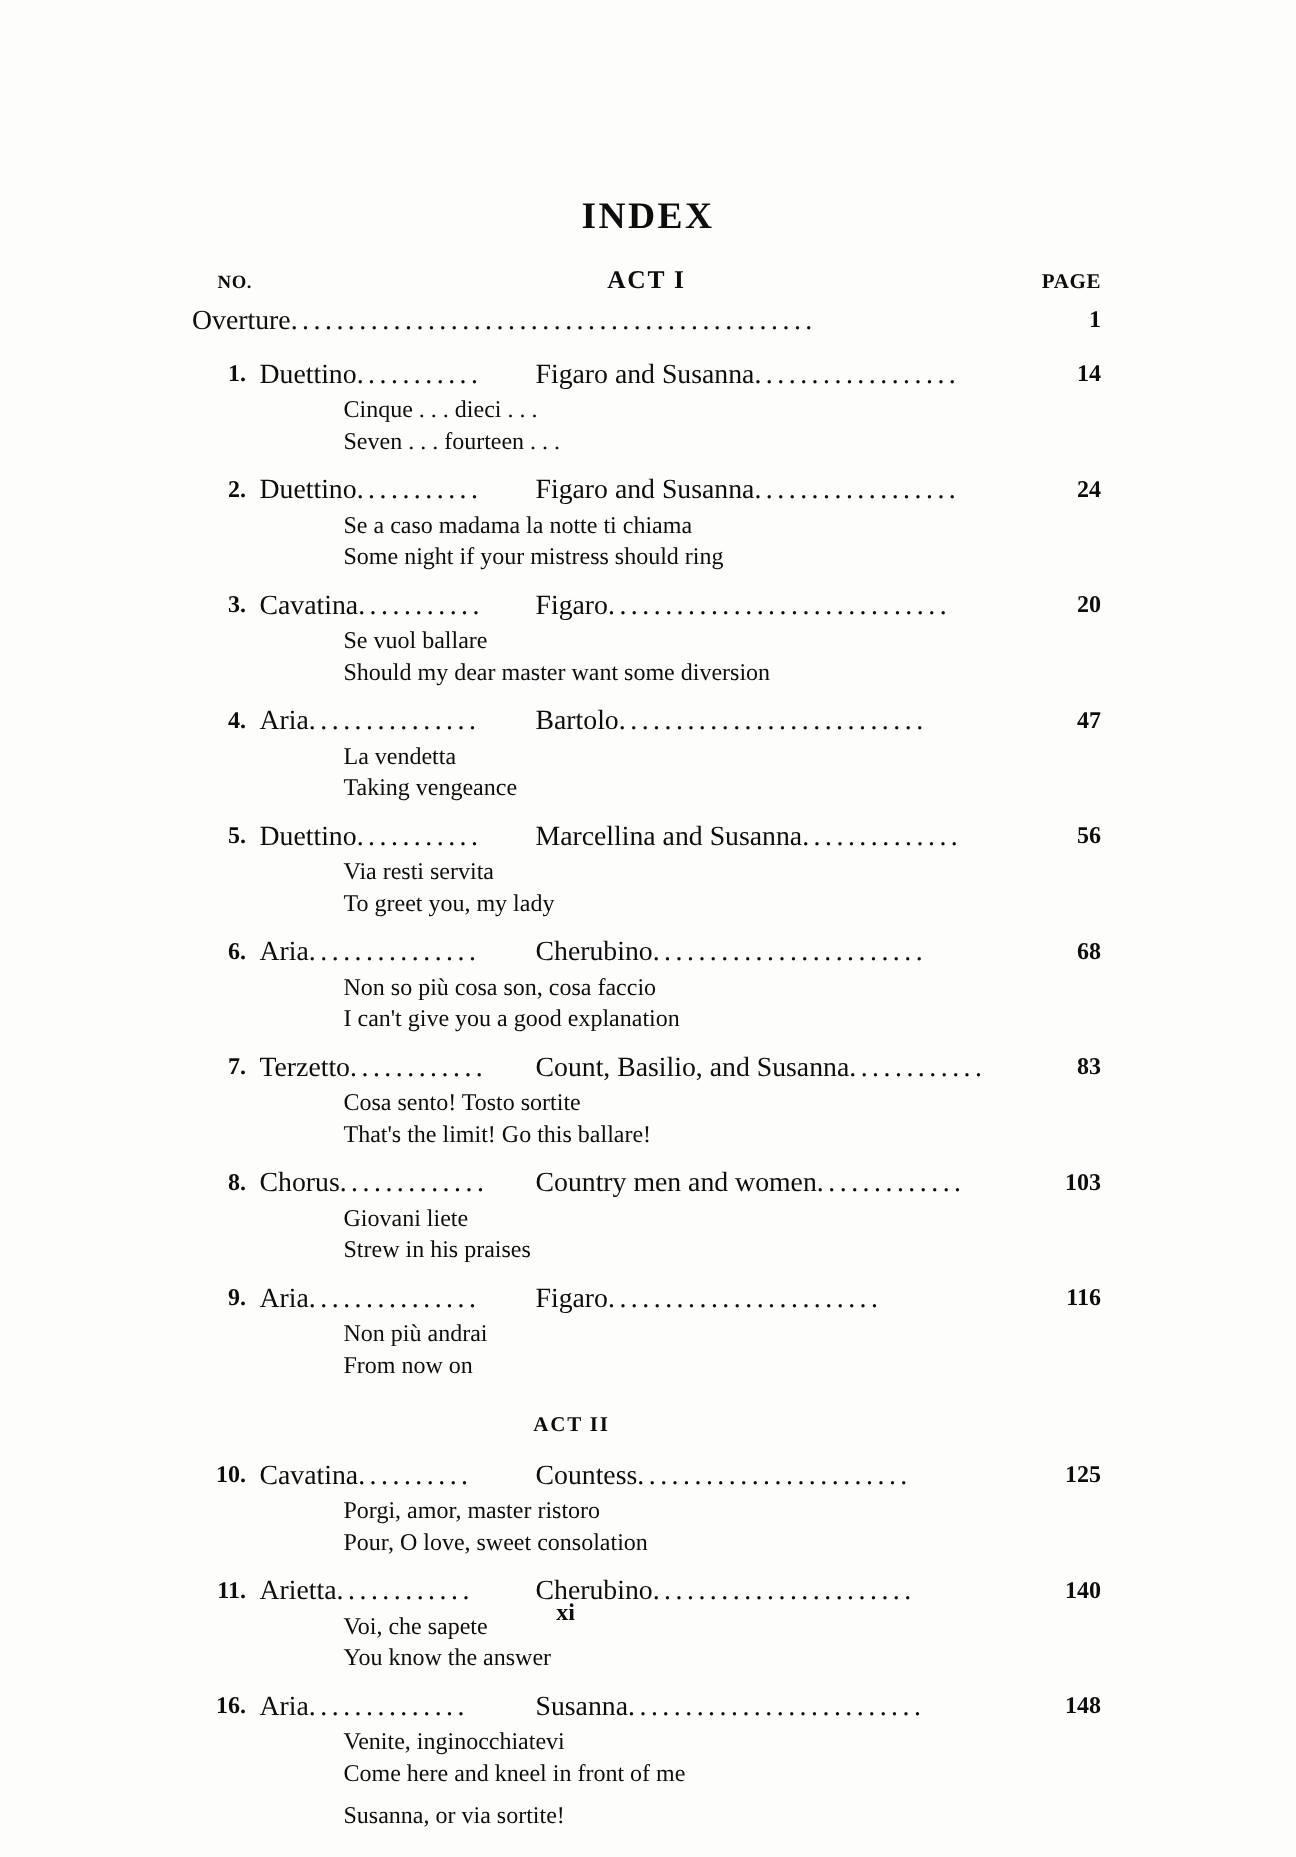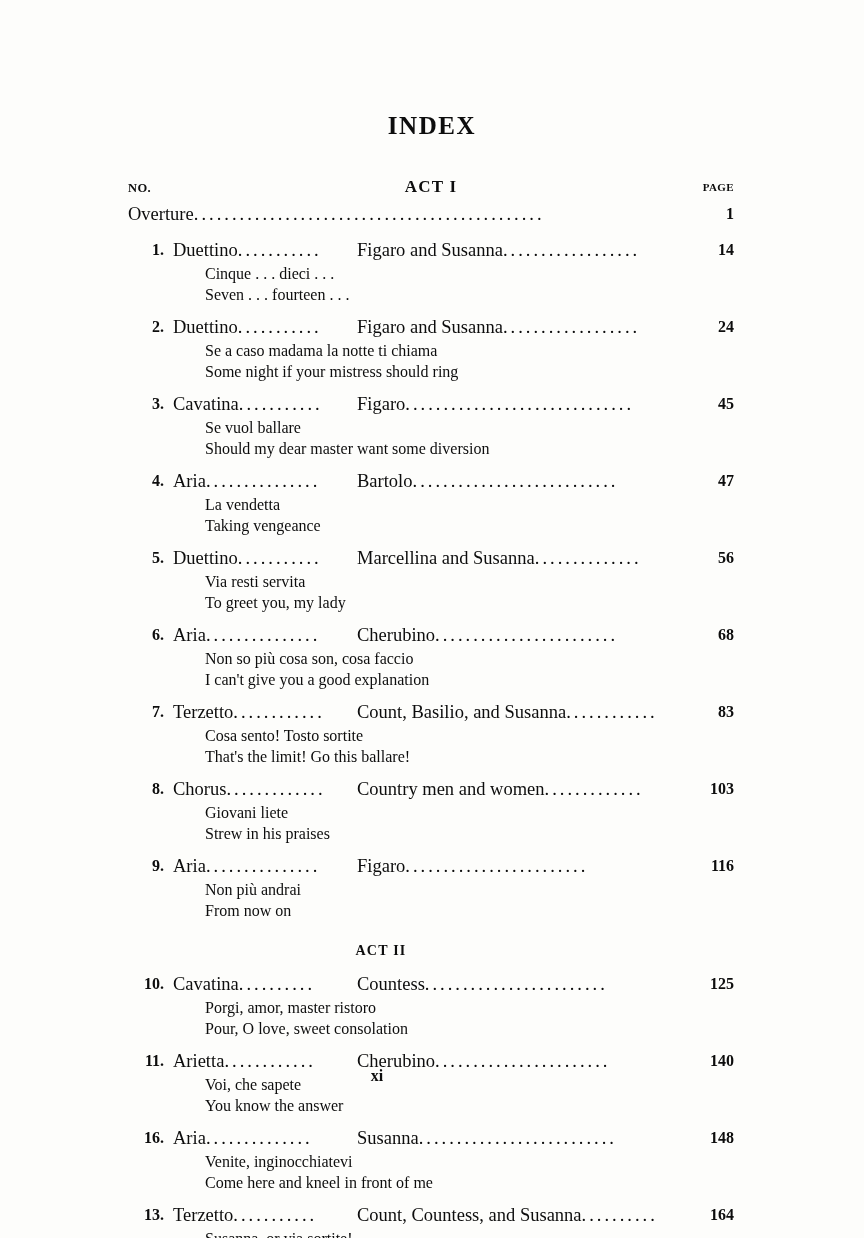--- a/index.html
+++ b/index.html
@@ -18,55 +18,55 @@
   .page {
     position: absolute;
     left: 0; top: 0;
     width: 864px;
     height: 1238px;
   }
   
   .index-title {
     position: absolute;
     left: 0;
-    top: 112px;
+    top: 131px;
     width: 864px;
     text-align: center;
     font-size: 25px;
     font-weight: bold;
     letter-spacing: 1.6px;
   }
   
   .col-head {
     position: absolute;
     left: 128px;
     top: 181px;
     width: 606px;
     height: 16px;
   }
   .col-head .no {
     position: absolute;
-    left: 0; top: 0;
+    left: 17px; top: 0;
     font-size: 12.5px;
     font-weight: bold;
     letter-spacing: 0.4px;
   }
   .col-head .act {
     position: absolute;
     left: 0; top: -4px;
     width: 606px;
     text-align: center;
     font-size: 17px;
     font-weight: bold;
     letter-spacing: 1.2px;
   }
   .col-head .pg {
     position: absolute;
     right: 0; top: 0;
-    font-size: 11px;
+    font-size: 14px;
     font-weight: bold;
     letter-spacing: 0.4px;
   }
   
   .act-heading {
     text-align: center;
     font-size: 14px;
     font-weight: bold;
     letter-spacing: 1.2px;
     margin: 14px 0 11px 0;
@@ -112,21 +112,21 @@
   }
   
   .lead {
     letter-spacing: 3.0px;
     font-size: 18.5px;
   }
   
   .row.overture .form { left: 0; }
 
   .lyrics {
-    margin-left: 77px;
+    margin-left: 101px;
     font-size: 16px;
     line-height: 20.5px;
     white-space: nowrap;
   }
   .lyric-line { height: 20.5px; }
   .gap-after { height: 8px; }
 
   
   .folio {
     position: absolute;
@@ -183,21 +183,21 @@
           <div class="lyric-line">Se a caso madama la notte ti chiama</div>
           <div class="lyric-line">Some night if your mistress should ring</div>
         </div>
         <div class="gap-after"></div>
       </div>
       <div class="entry">
         <div class="row">
           <span class="num">3.</span>
           <span class="form">Cavatina<span class="lead">...........</span></span>
           <span class="performer">Figaro<span class="lead">..............................</span></span>
-          <span class="page-no">45</span>
+          <span class="page-no">20</span>
         </div>
         <div class="lyrics">
           <div class="lyric-line">Se vuol ballare</div>
           <div class="lyric-line">Should my dear master want some diversion</div>
         </div>
         <div class="gap-after"></div>
       </div>
       <div class="entry">
         <div class="row">
           <span class="num">4.</span>
@@ -310,26 +310,20 @@
           <span class="performer">Susanna<span class="lead">..........................</span></span>
           <span class="page-no">148</span>
         </div>
         <div class="lyrics">
           <div class="lyric-line">Venite, inginocchiatevi</div>
           <div class="lyric-line">Come here and kneel in front of me</div>
         </div>
         <div class="gap-after"></div>
       </div>
       <div class="entry">
-        <div class="row">
-          <span class="num">13.</span>
-          <span class="form">Terzetto<span class="lead">...........</span></span>
-          <span class="performer">Count, Countess, and Susanna<span class="lead">..........</span></span>
-          <span class="page-no">164</span>
-        </div>
         <div class="lyrics">
           <div class="lyric-line">Susanna, or via sortite!</div>
         </div>
       </div>
     </div>
 
   <div class="folio">xi</div>
 
 </div>
 

